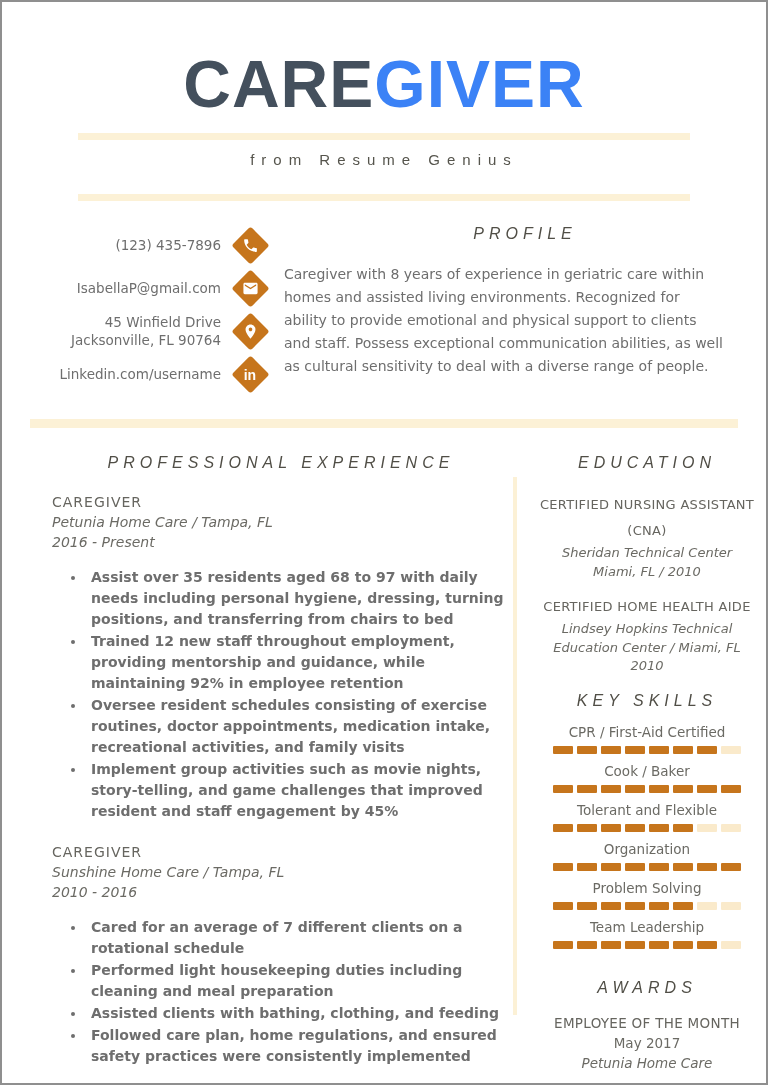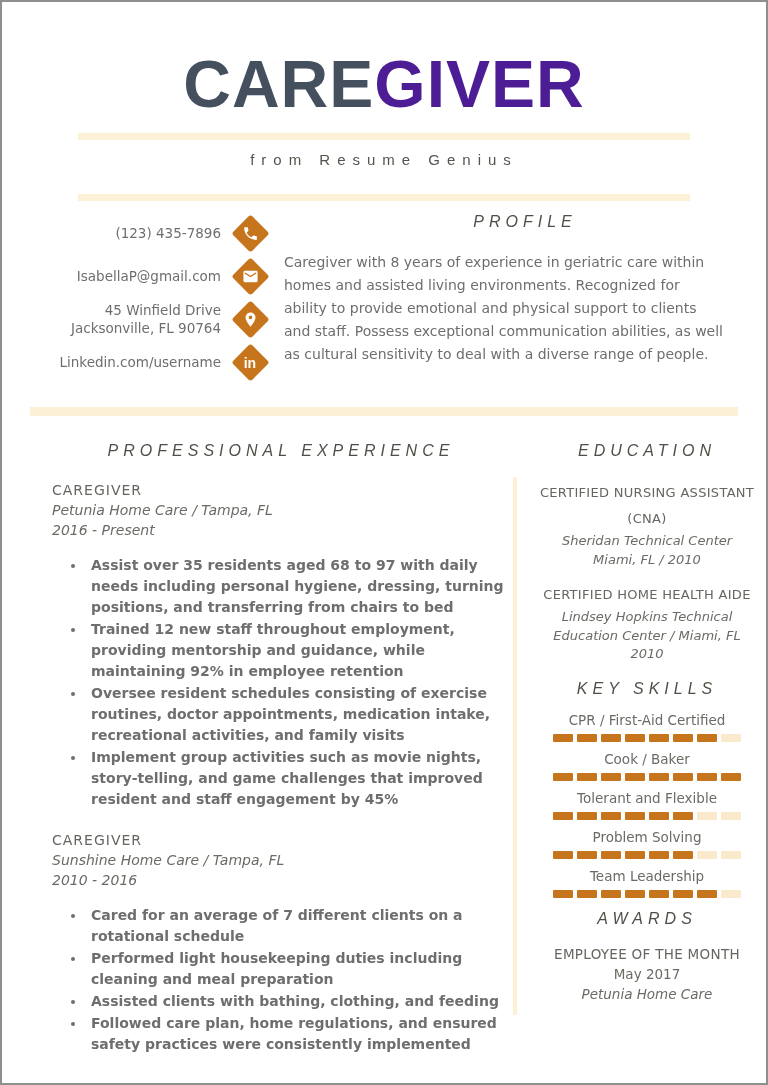--- a/index.html
+++ b/index.html
@@ -14,27 +14,27 @@
     background: #ffffff;
     border: 2px solid #8f8f8f;
     overflow: hidden;
   }
 
   
   .header { padding-top: 48px; text-align: center; }
   .title { font-family: "Liberation Sans", sans-serif; font-weight: bold;
            font-size: 66px; line-height: 68px; letter-spacing: 1px; }
   .title .t1 { color: #44505d; }
-  .title .t2 { color: #4c1d95; }
+  .title .t2 { color: #3b82f6; }
   .band { width: 612px; height: 7px; background: #fcf1d6; margin: 15px auto 0; }
   .subtitle { font-family: "Liberation Sans", sans-serif; font-size: 15px;
               letter-spacing: 7px; color: #55544c; padding: 11px 8px; }
 
   
-  .top-row { display: flex; margin-top: 12px; justify-content: space-between; }
+  .top-row { display: flex; margin-top: 24px; justify-content: space-between; }
   .contact-col { width: 268px; padding-left: 30px; flex-shrink: 0; }
   .contact-row { display: flex; justify-content: flex-end; align-items: center;
                  margin-bottom: 3px; min-height: 38px; }
   .contact-text { text-align: right; color: #6e6e6e; font-size: 13.5px; line-height: 18px; }
   .diamond-wrap { width: 40px; height: 40px; margin-left: 9px; flex-shrink: 0;
                   display: flex; align-items: center; justify-content: center; }
   .diamond { width: 27px; height: 27px; background: #c6751c; border-radius: 3px;
              transform: rotate(45deg); display: flex; align-items: center; justify-content: center; }
   .diamond .glyph { transform: rotate(-45deg); display: flex; align-items: center; justify-content: center; }
   .diamond .glyph svg { width: 17px; height: 17px; fill: #ffffff; }
@@ -71,21 +71,21 @@
   .edu-line { font-style: italic; color: #6b6a64; font-size: 13px; line-height: 18.5px; }
 
   .skills-heading { margin-top: 16px; margin-bottom: 14px !important; }
   .skill-item { margin-bottom: 9px; }
   .skill-label { color: #6b6a64; font-size: 13.5px; line-height: 17px; }
   .skill-bar { display: flex; gap: 4px; width: 188px; height: 8px; margin: 5px auto 0; }
   .skill-bar .seg { flex: 1; border-radius: 1px; }
   .seg-filled { background: #c6751c; }
   .seg-empty { background: #faeacb; }
 
-  .awards-heading { margin-top: 12px; margin-bottom: 16px !important; }
+  .awards-heading { margin-top: 30px; margin-bottom: 16px !important; }
   .award-title { color: #66655f; font-size: 13.5px; line-height: 20px; letter-spacing: 0.3px; }
   .award-line { color: #6b6a64; font-size: 13.5px; line-height: 20px; }
   .award-org { font-style: italic; }
 
   
   .col-divider { position: absolute; left: 511px; top: 475px;
                  width: 4px; height: 538px; background: #fcf1d6; }
 </style>
 </head>
 <body>
@@ -253,20 +253,33 @@
               <span class="seg seg-filled"></span>
               <span class="seg seg-filled"></span>
               <span class="seg seg-filled"></span>
               <span class="seg seg-filled"></span>
               <span class="seg seg-filled"></span>
               <span class="seg seg-empty"></span>
               <span class="seg seg-empty"></span>
             </div>
         </div>
         <div class="skill-item">
+          <div class="skill-label">Organization</div>
+          <div class="skill-bar">
+              <span class="seg seg-filled"></span>
+              <span class="seg seg-filled"></span>
+              <span class="seg seg-filled"></span>
+              <span class="seg seg-filled"></span>
+              <span class="seg seg-filled"></span>
+              <span class="seg seg-filled"></span>
+              <span class="seg seg-filled"></span>
+              <span class="seg seg-filled"></span>
+            </div>
+        </div>
+        <div class="skill-item">
           <div class="skill-label">Problem Solving</div>
           <div class="skill-bar">
               <span class="seg seg-filled"></span>
               <span class="seg seg-filled"></span>
               <span class="seg seg-filled"></span>
               <span class="seg seg-filled"></span>
               <span class="seg seg-filled"></span>
               <span class="seg seg-filled"></span>
               <span class="seg seg-empty"></span>
               <span class="seg seg-empty"></span>

